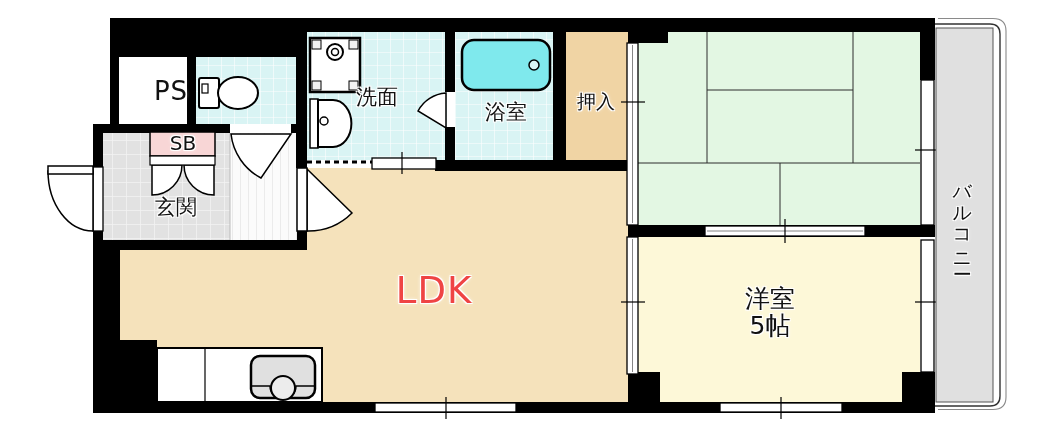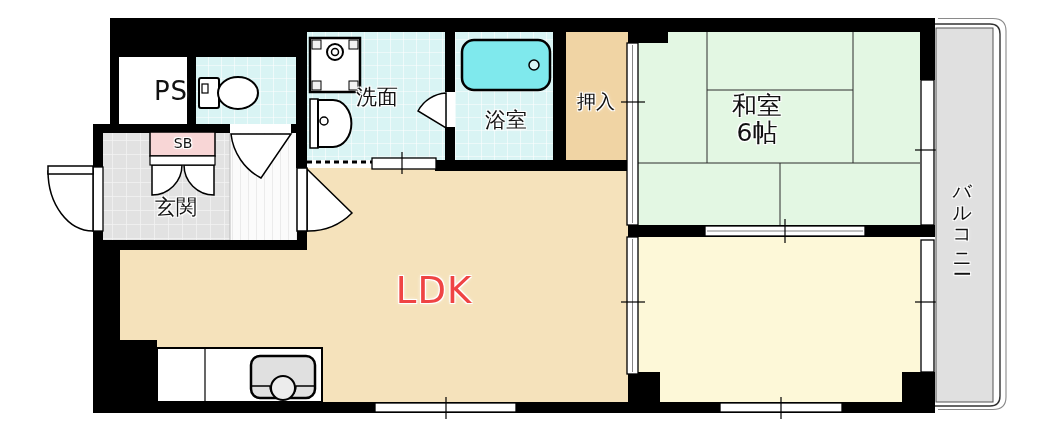--- a/index.html
+++ b/index.html
@@ -9,21 +9,21 @@
   }
   #plan-svg{position:absolute;left:0;top:0;}
   .lbl{
     position:absolute;transform:translate(-50%,-50%);
     color:#111;white-space:nowrap;text-align:center;line-height:1.08;
     text-shadow:-1px -1px 0 #fff,1px -1px 0 #fff,-1px 1px 0 #fff,1px 1px 0 #fff,0 0 4px #fff;
     pointer-events:none;
   }
   .lbl-room{font-size:21px;}
   .lbl-ps{font-size:26px;letter-spacing:1px;margin-left:18px;}
-  .lbl-sb{font-size:14px;}
+  .lbl-sb{font-size:20px;}
   .lbl-tatami{font-size:25px;}
   .lbl-ldk{font-size:37px;letter-spacing:1px;color:#ef4444;}
   .lbl-balcony{
     font-size:19px;writing-mode:vertical-rl;text-orientation:mixed;
     transform:translate(-50%,-50%);letter-spacing:2px;
   }
 </style>
 </head>
 <body>
 
@@ -178,27 +178,27 @@
 
     <g>
       <rect x="936" y="28" width="57" height="374" fill="#e0e0e0" stroke="#555" stroke-width="1"></rect>
       <path d="M935,24 H990 Q1000,24 1000,34 V396 Q1000,406 990,406 H935" fill="none" stroke="#333" stroke-width="1.4"></path>
       <path d="M938,18.5 H993 Q1006,18.5 1006,31 V397 Q1006,409.5 993,409.5 H938" fill="none" stroke="#8a8a8a" stroke-width="1.1"></path>
     </g>
   </svg>
 
   <div class="lbl lbl-ldk" style="left:434px;top:291px;">LDK</div>
 
-  <div class="lbl lbl-tatami" style="left:757px;top:119px;">
-    <span>和室</span><br>
-    <span>6帖</span>
+
+  <div class="lbl lbl-tatami" style="left:770px;top:312px;">
+    <span>洋室</span><br>
+    <span>5帖</span>
   </div>
 
-
-  <div class="lbl lbl-room" style="left:506px;top:120px;text-align:right;">浴室</div>
+  <div class="lbl lbl-room" style="left:506px;top:112px;text-align:right;">浴室</div>
   <div class="lbl lbl-room" style="left:377px;top:97px;text-align:center;">洗面</div>
   <div class="lbl lbl-room" style="font-size:19px;left:596px;top:101px;text-align:right;">押入</div>
   <div class="lbl lbl-room" style="left:176px;top:207px;font-family:Liberation Serif, serif;">玄関</div>
   <div class="lbl lbl-ps" style="left:153px;top:91px;">PS</div>
   <div class="lbl lbl-sb" style="left:183px;top:144px;">SB</div>
   <div class="lbl lbl-balcony" style="left:963px;top:218px;">バルコニー</div>
 
 </div>
 
 </body></html>

